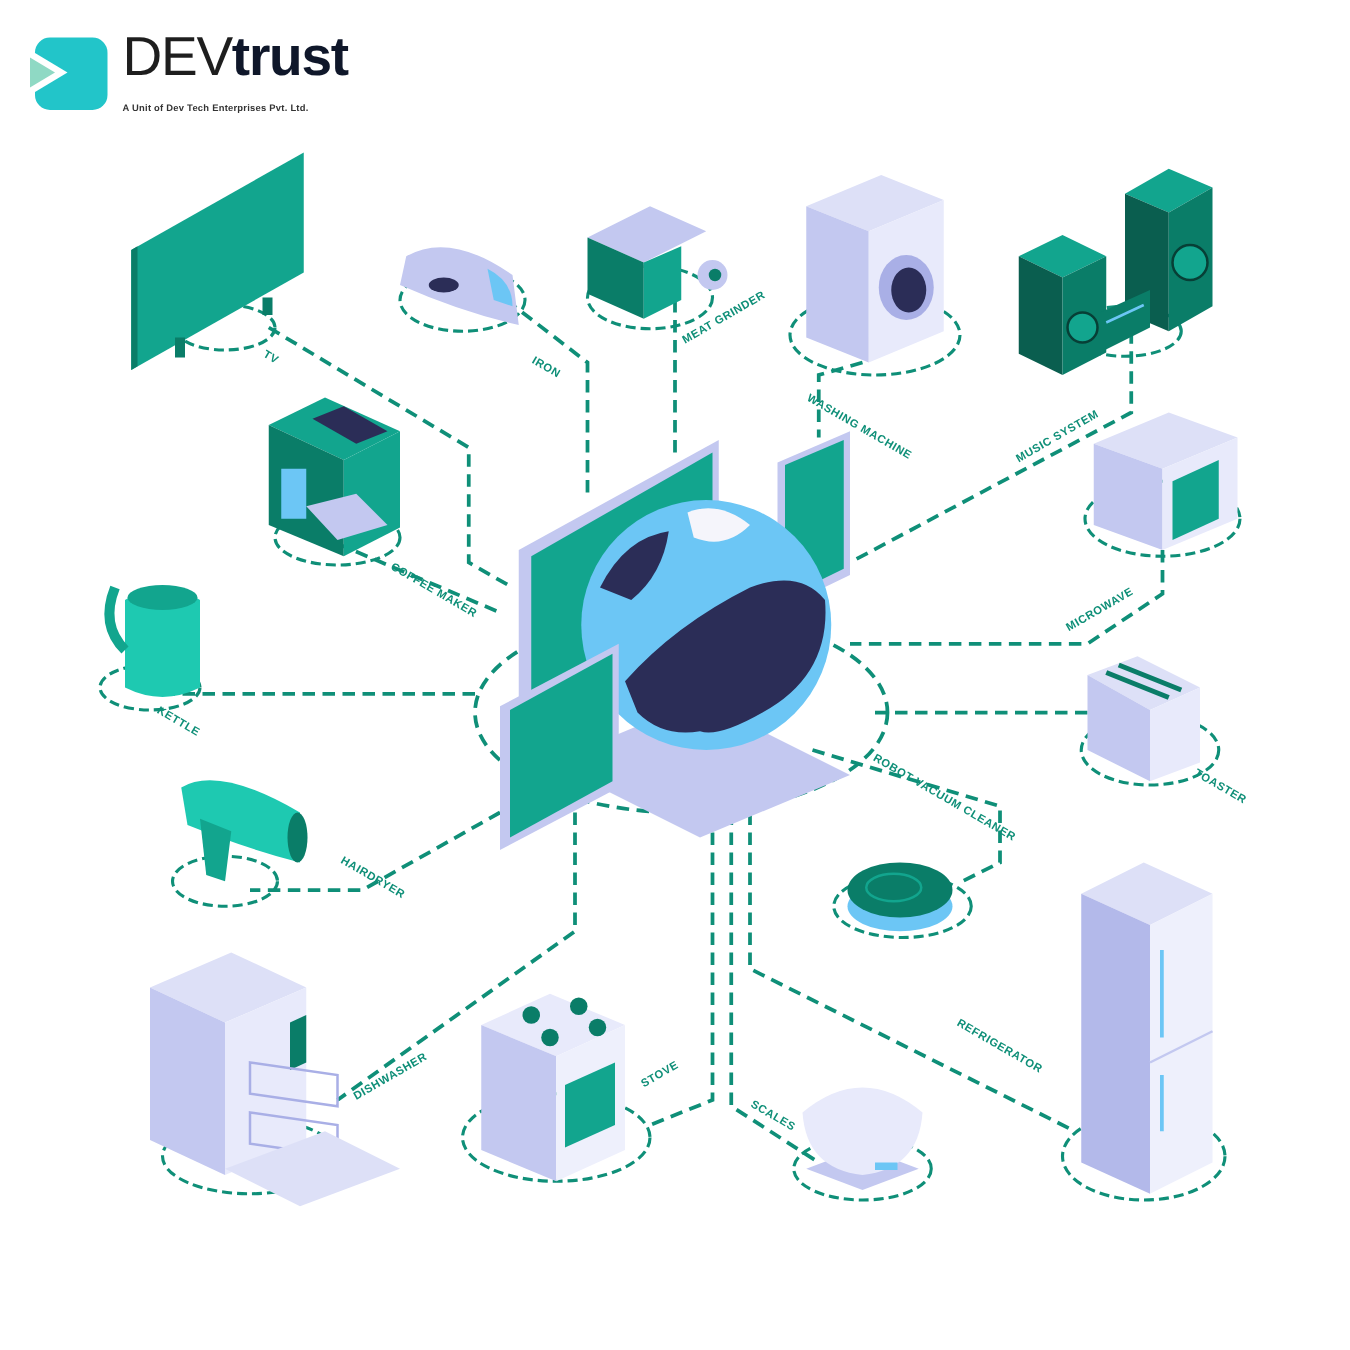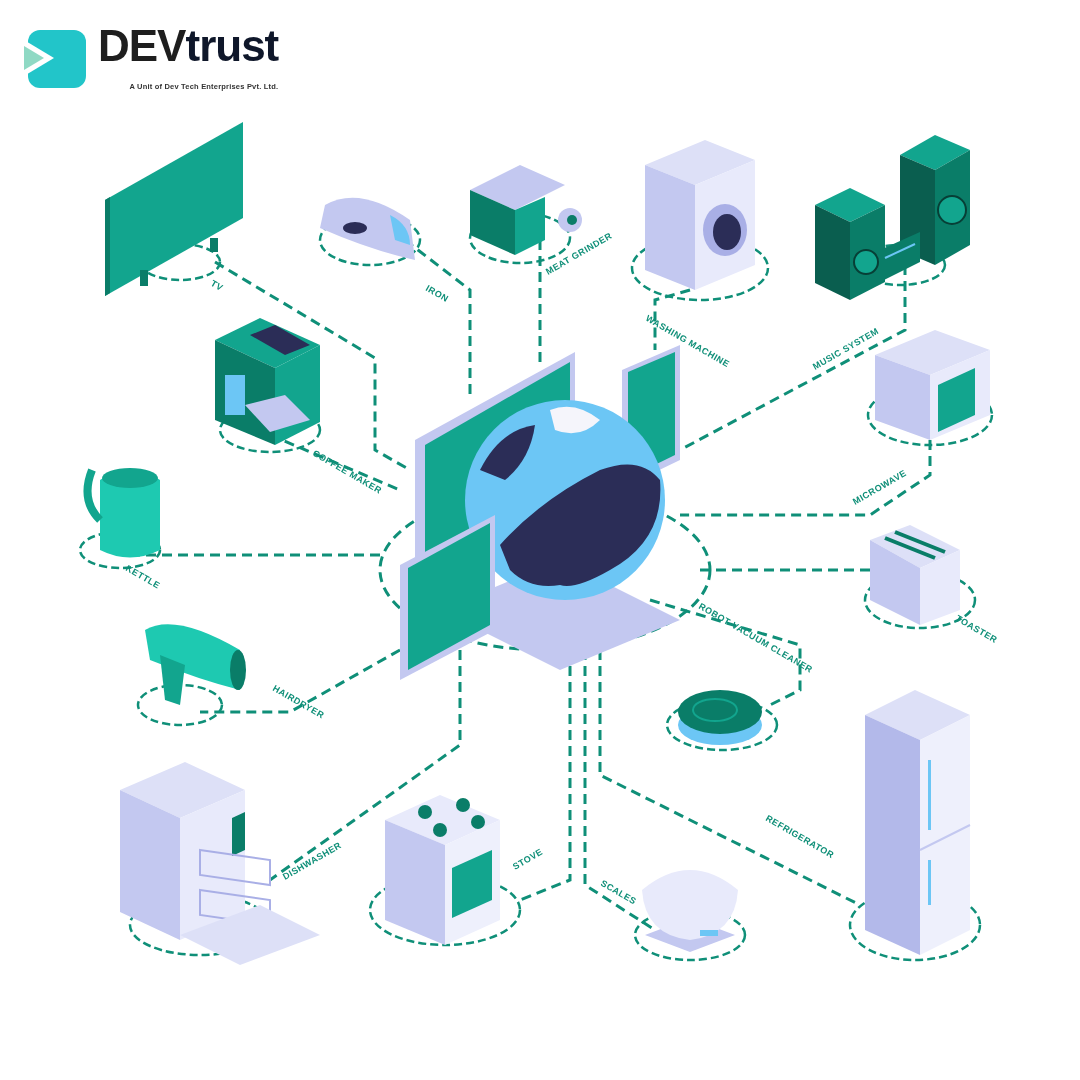--- a/index.html
+++ b/index.html
@@ -1,23 +1,23 @@
 <!DOCTYPE html>
 <html><head>
 <meta charset="utf-8">
 <style>
   html,body{margin:0;padding:0;background:#ffffff;}
   body{width:1080px;height:1080px;position:relative;overflow:hidden;font-family:"Liberation Sans",sans-serif;}
   .logo{position:absolute;left:24px;top:24px;display:flex;align-items:center;}
   .logo-mark{width:64px;height:64px;}
   .logo-text{margin-left:10px;display:flex;flex-direction:column;}
   .brand{font-size:44px;line-height:44px;color:#1e1e1e;letter-spacing:-1px;}
-  .brand .dev{font-weight:700;}
+  .brand .dev{font-weight:400;}
   .brand .trust{font-weight:700;color:#0f172a;}
-  .tagline{font-size:7.5px;font-weight:700;color:#333;margin-top:14px;letter-spacing:0.2px;text-align:right;}
+  .tagline{font-size:7.5px;font-weight:700;color:#333;margin-top:14px;letter-spacing:0.2px;}
   svg.diagram{position:absolute;left:0;top:0;}
   .lbl{font-family:"Liberation Sans",sans-serif;font-weight:700;font-size:9px;fill:#0f8f78;letter-spacing:0.5px;}
   .dash{stroke:#0f8f78;stroke-width:3;fill:none;stroke-dasharray:10 6;}
   .ring{stroke:#0f8f78;stroke-width:2.5;fill:none;stroke-dasharray:8 4;}
 </style>
 </head>
 <body>
 
 <div class="logo">
   <svg class="logo-mark" viewBox="0 0 64 64">

